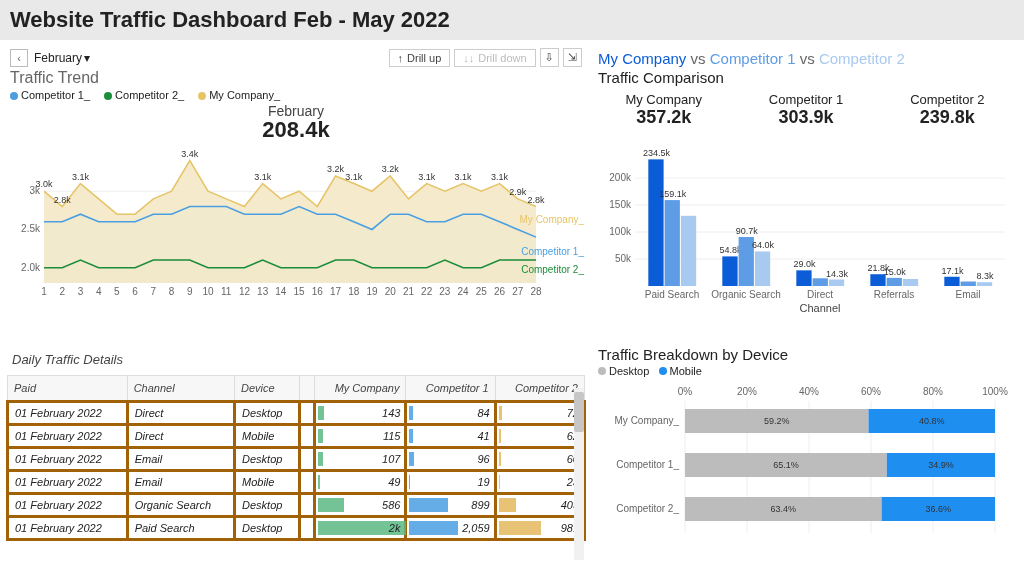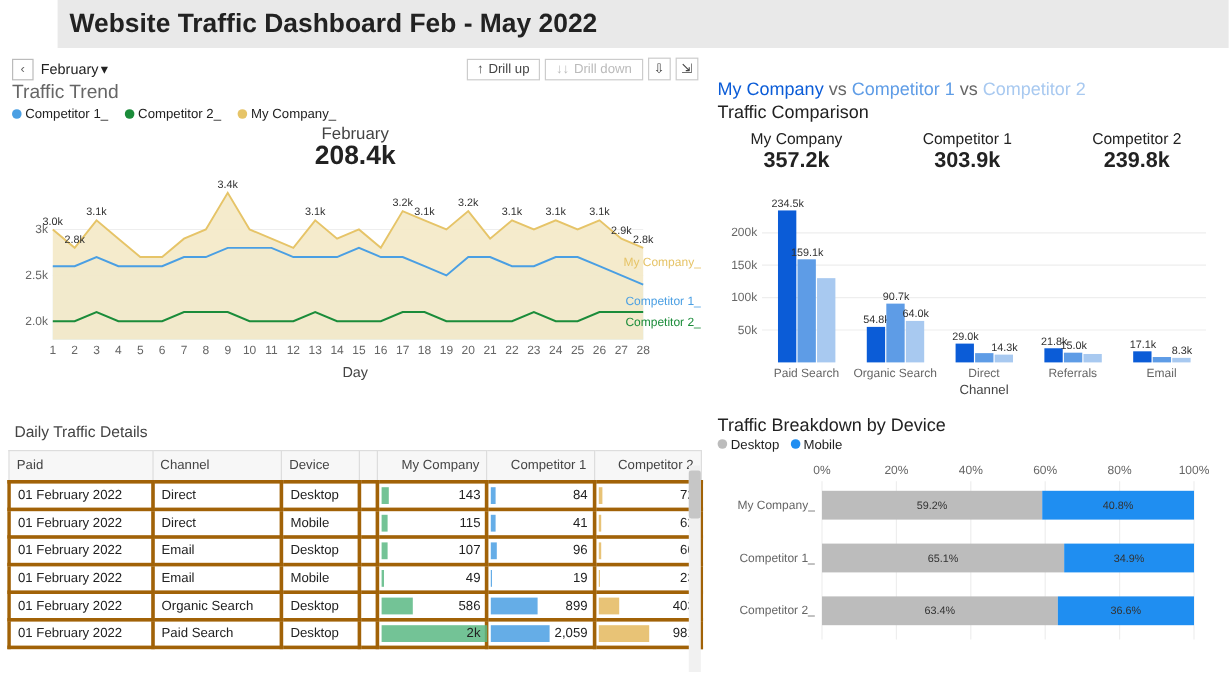--- a/index.html
+++ b/index.html
@@ -15,21 +15,20 @@
   }
   .header-bar {
     background: #e9e9e9;
     height: 40px;
     display: flex;
     align-items: center;
     padding: 0 10px;
     font-size: 22px;
     font-weight: 700;
     color: #222;
-    margin-left: 48px;
   }
   .grid {
     display: grid;
     grid-template-columns: 580px 1fr;
     grid-template-rows: 290px 1fr;
     gap: 6px;
     padding: 6px;
     height: calc(574px - 40px);
   }
   .card {
@@ -55,21 +54,21 @@
   .drill-btn.disabled { color:#bbb; }
   .trend-title { font-size:16px; color:#666; margin:0 0 2px 4px;}
   .legend { display:flex; gap:14px; margin:0 0 2px 4px; font-size:11px;}
   .legend .dot { width:8px;height:8px;border-radius:50%;display:inline-block;margin-right:3px;vertical-align:middle;}
   .big-label { text-align:center; font-size:14px; color:#444;}
   .big-val { text-align:center; font-size:22px; font-weight:700; margin-top:-2px;}
   .trend-svg { width:100%; height:160px; display:block;}
   .axis-label { text-align:center; font-size:12px; color:#444;}
   .series-label { position:absolute; font-size:10px; }
   
-  .comp-title-links { font-size:15px; margin:20px 0 0 6px;}
+  .comp-title-links { font-size:15px; margin:4px 0 0 6px;}
   .comp-title-links .l1{color:#0b5cd7;}
   .comp-title-links .l2{color:#5e9ce6;}
   .comp-title-links .l3{color:#a8c9f0;}
   .comp-title-links .vs{color:#666; }
   .comp-sub { font-size:15px; color:#222; margin:2px 0 6px 6px;}
   .comp-summary { display:flex; justify-content:space-around; margin-bottom:8px;}
   .comp-summary .col{ text-align:center;}
   .comp-summary .name{ font-size:13px;}
   .comp-summary .val{ font-size:18px; font-weight:700;}
   .comp-svg{ width:100%; height:180px;}
@@ -182,21 +181,20 @@
         <text class="barlabel" x="246.66666666666666" y="36.58823529411764" text-anchor="middle" fill="#777">3.1k</text>
         <text class="barlabel" x="319.55555555555554" y="28.941176470588218" text-anchor="middle" fill="#777">3.2k</text>
         <text class="barlabel" x="337.77777777777777" y="36.58823529411764" text-anchor="middle" fill="#777">3.1k</text>
         <text class="barlabel" x="374.22222222222223" y="28.941176470588218" text-anchor="middle" fill="#777">3.2k</text>
         <text class="barlabel" x="410.6666666666667" y="36.58823529411764" text-anchor="middle" fill="#777">3.1k</text>
         <text class="barlabel" x="447.1111111111111" y="36.58823529411764" text-anchor="middle" fill="#777">3.1k</text>
         <text class="barlabel" x="483.55555555555554" y="36.58823529411764" text-anchor="middle" fill="#777">3.1k</text>
         <text class="barlabel" x="501.77777777777777" y="51.88235294117648" text-anchor="middle" fill="#777">2.9k</text>
         <text class="barlabel" x="520" y="59.5294117647059" text-anchor="middle" fill="#777">2.8k</text>
       </svg>
-    <div class="axis-label">Day</div>
     <div class="series-label" style="right:2px; top:168px; color:#e6c468">My Company_</div>
     <div class="series-label" style="right:2px; top:200px; color:#4a9fe3">Competitor 1_</div>
     <div class="series-label" style="right:2px; top:218px; color:#1b8c3a">Competitor 2_</div>
   </div>
 
   <div class="card">
     <div class="comp-title-links">
       <span class="l1">My Company</span>
       <span class="vs">vs</span>
       <span class="l2">Competitor 1</span>
@@ -255,21 +253,21 @@
         <rect x="349.32" y="140.766" width="15.280000000000001" height="9.234000000000009" fill="#0b5cd7"></rect>
         <text class="barlabel" x="357.46" y="137.766" text-anchor="middle">17.1k</text>
         <rect x="365.6" y="145.518" width="15.280000000000001" height="4.481999999999999" fill="#5e9ce6"></rect>
         <rect x="381.88" y="146.22" width="15.280000000000001" height="3.780000000000001" fill="#a8c9f0"></rect>
         <text class="barlabel" x="390.02" y="143.22" text-anchor="middle">8.3k</text>
         <text class="tick" x="373" y="162" text-anchor="middle">Email</text>
         <text class="axislabel" x="225" y="176" text-anchor="middle">Channel</text>
       </svg>
   </div>
 
-  <div class="card" style="overflow:hidden;">
+  <div class="card" style="overflow:hidden;font-style:italic;">
     <div class="table-title">Daily Traffic Details</div>
     <table class="dtable">
       <thead>
           <tr id="details-head">
             <th>Paid</th>
             <th>Channel</th>
             <th>Device</th>
             <th style="width: 14px;"></th>
             <th class="r">My Company</th>
             <th class="r">Competitor 1</th>

